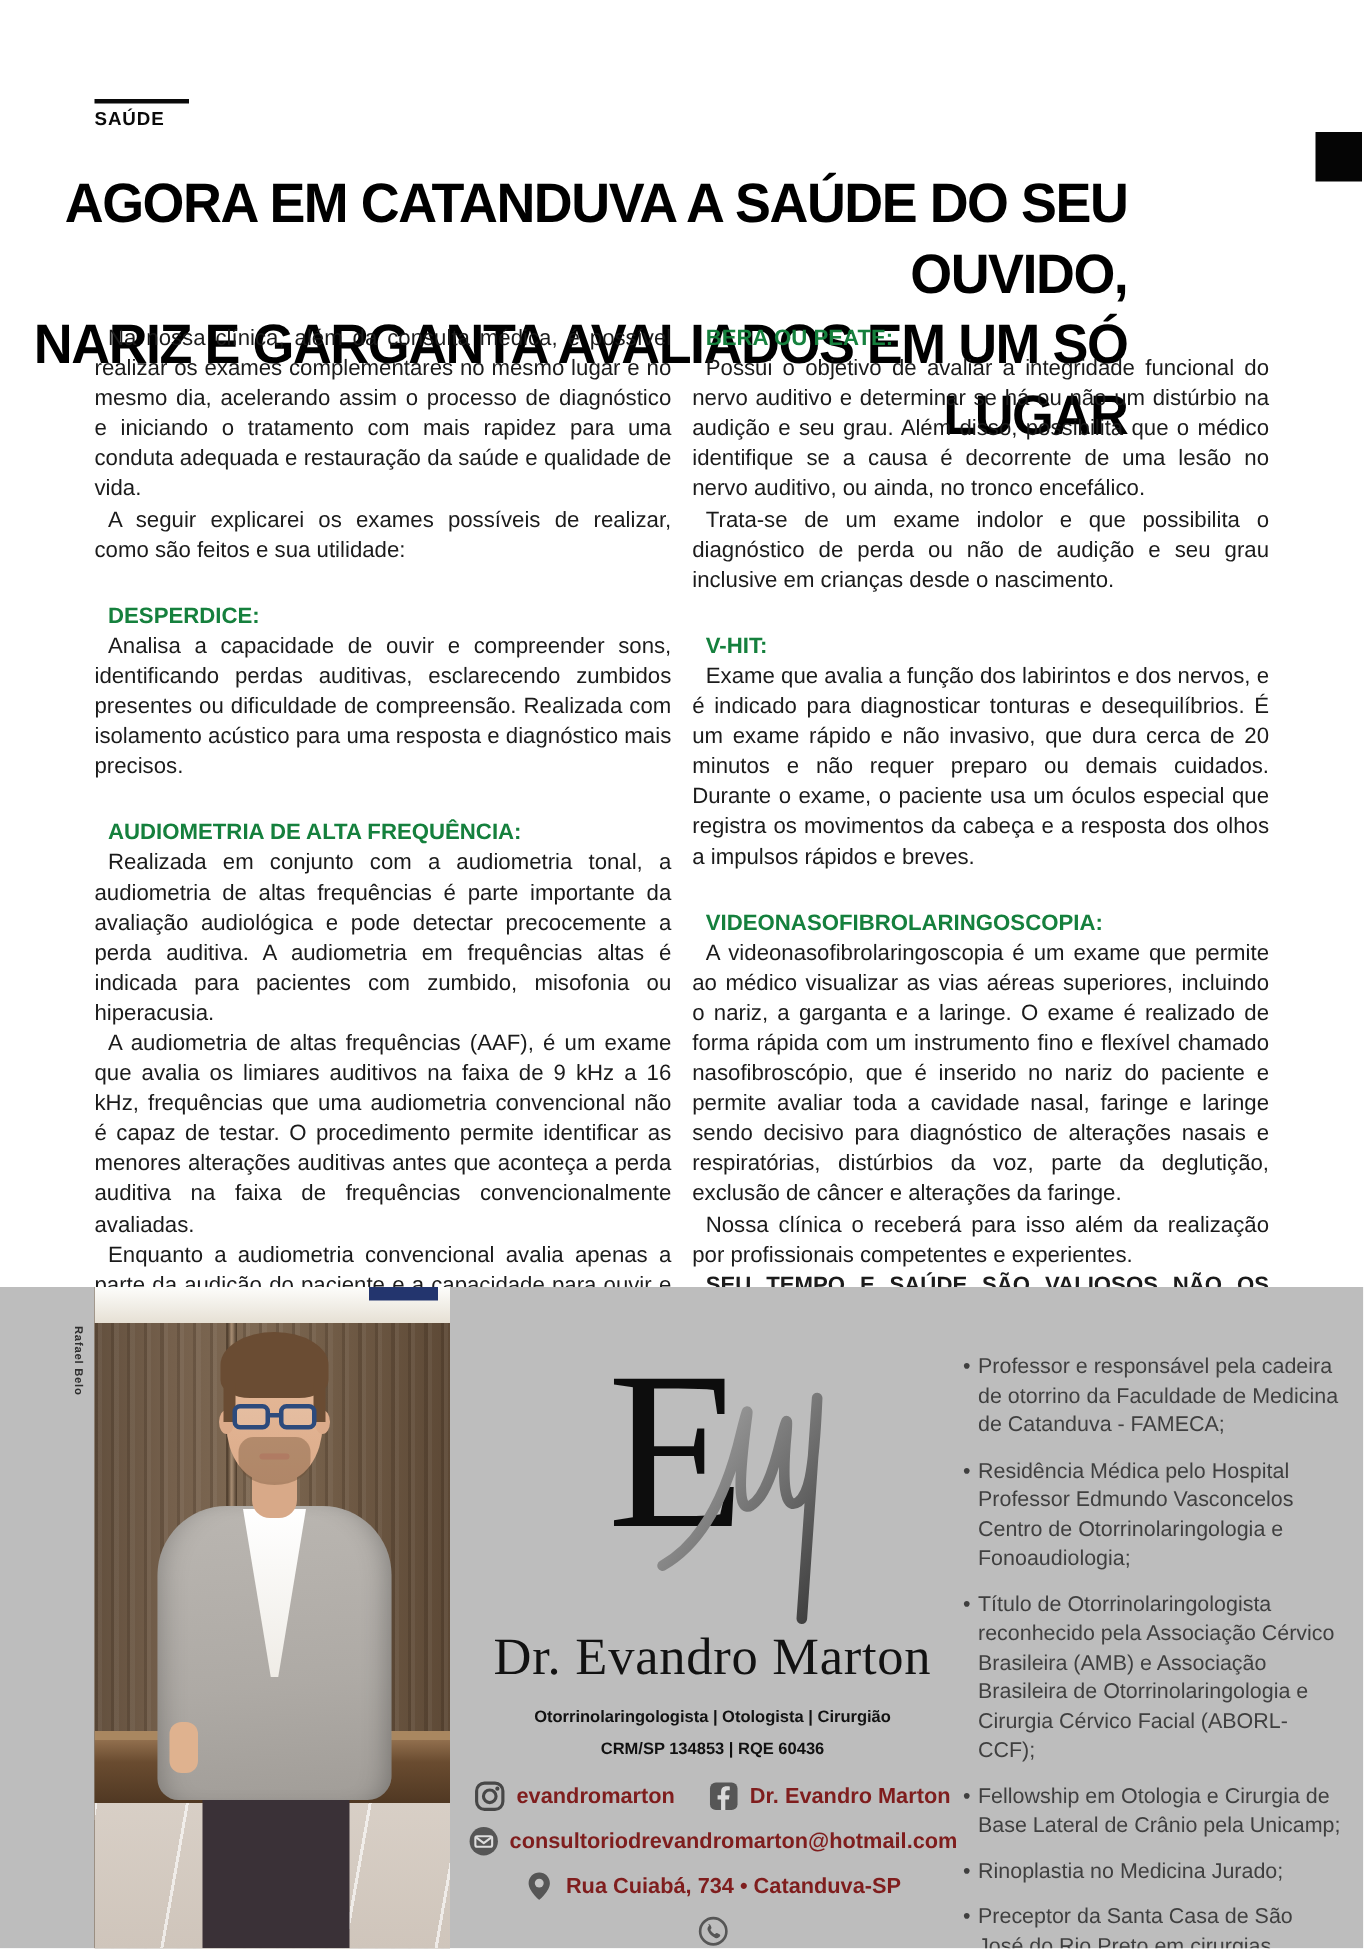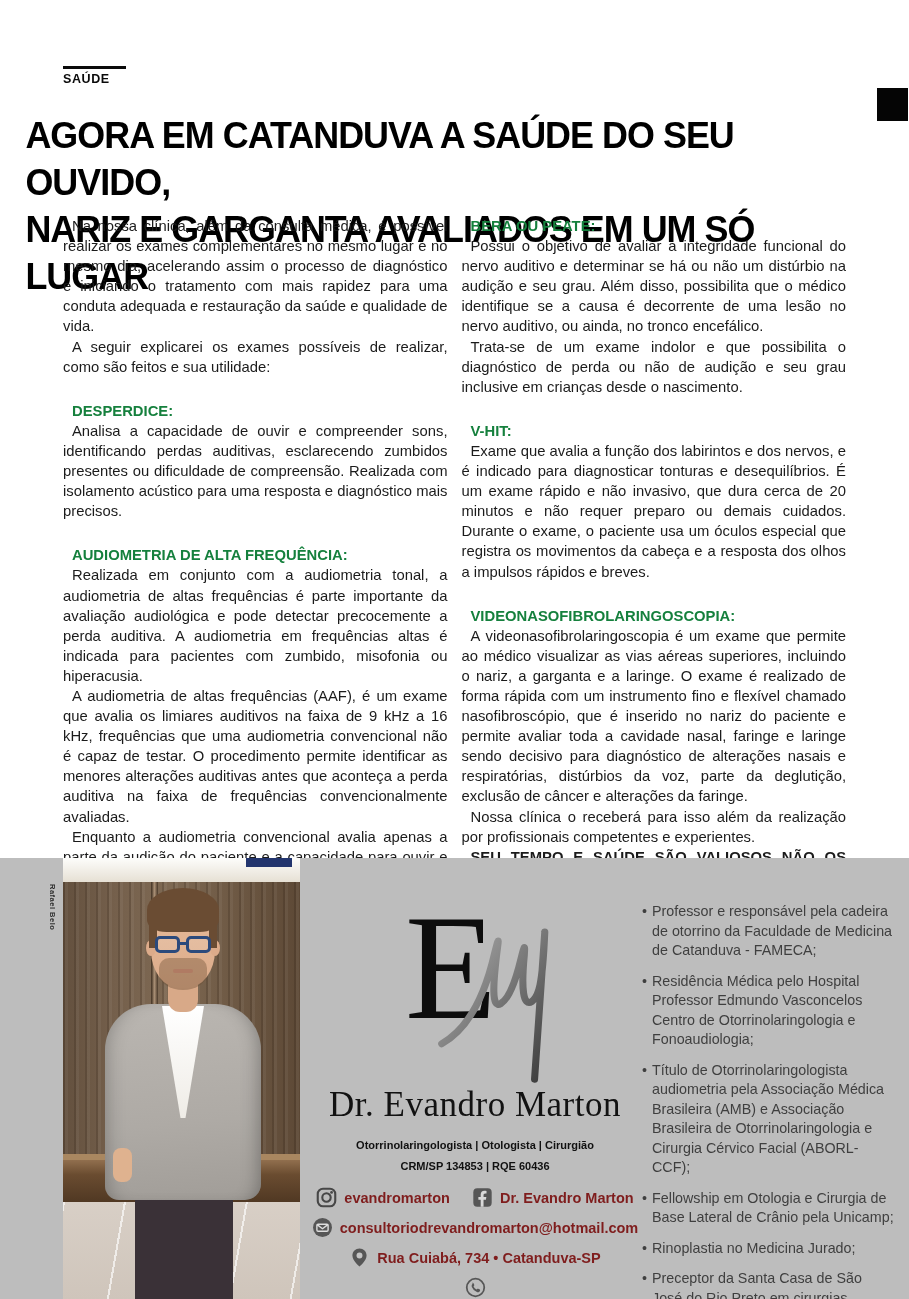--- a/index.html
+++ b/index.html
@@ -6,21 +6,21 @@
   .page{position:relative;width:909px;height:1299px;background:#ffffff;
         font-family:"Liberation Sans",sans-serif;overflow:hidden;}
 
   
   .kicker{position:absolute;left:63px;top:66px;}
   .kicker-rule{width:63px;height:2.5px;background:#0a0a0a;}
   .kicker-label{margin-top:3px;font-size:12.5px;font-weight:700;letter-spacing:.6px;color:#0a0a0a;}
   .corner-square{position:absolute;left:877px;top:88px;width:31px;height:33px;background:#050505;}
 
   
-  .headline{position:absolute;left:14px;top:112px;width:761px;margin:0;text-align:left;
+  .headline{position:absolute;left:2px;top:112px;width:761px;margin:0;text-align:right;
             font-size:37px;line-height:47px;font-weight:700;letter-spacing:-1px;color:#000;}
   .headline span{display:block;transform:scaleX(.97);}
 
   
   .cols{position:absolute;left:63px;top:216px;width:783px;display:flex;gap:14px;}
   .col{flex:1;font-size:14.8px;line-height:20.1px;text-align:justify;color:#1b1b1b;}
   .col p{margin:0;text-indent:9px;}
   .col h3{margin:24px 0 0 0;font-size:14.8px;line-height:20.1px;text-indent:9px;color:#15803d;}
   .col h3:first-child{margin-top:0;}
   .bold-line{font-weight:700;}
@@ -230,21 +230,21 @@
         <div class="bullet-item">
           <span class="bullet">•</span>
           <span>Professor e responsável pela cadeira de otorrino da Faculdade de Medicina de Catanduva - FAMECA;</span>
         </div>
         <div class="bullet-item">
           <span class="bullet">•</span>
           <span>Residência Médica pelo Hospital Professor Edmundo Vasconcelos Centro de Otorrinolaringologia e Fonoaudiologia;</span>
         </div>
         <div class="bullet-item">
           <span class="bullet">•</span>
-          <span>Título de Otorrinolaringologista audiometria pela Associação Médica Brasileira (AMB) e Associação Brasileira de Otorrinolaringologia e Cirurgia Cérvico Facial (ABORL- CCF);</span>
+          <span>Título de Otorrinolaringologista reconhecido pela Associação Cérvico Brasileira (AMB) e Associação Brasileira de Otorrinolaringologia e Cirurgia Cérvico Facial (ABORL- CCF);</span>
         </div>
         <div class="bullet-item">
           <span class="bullet">•</span>
           <span>Fellowship em Otologia e Cirurgia de Base Lateral de Crânio pela Unicamp;</span>
         </div>
         <div class="bullet-item">
           <span class="bullet">•</span>
           <span>Rinoplastia no Medicina Jurado;</span>
         </div>
         <div class="bullet-item">

